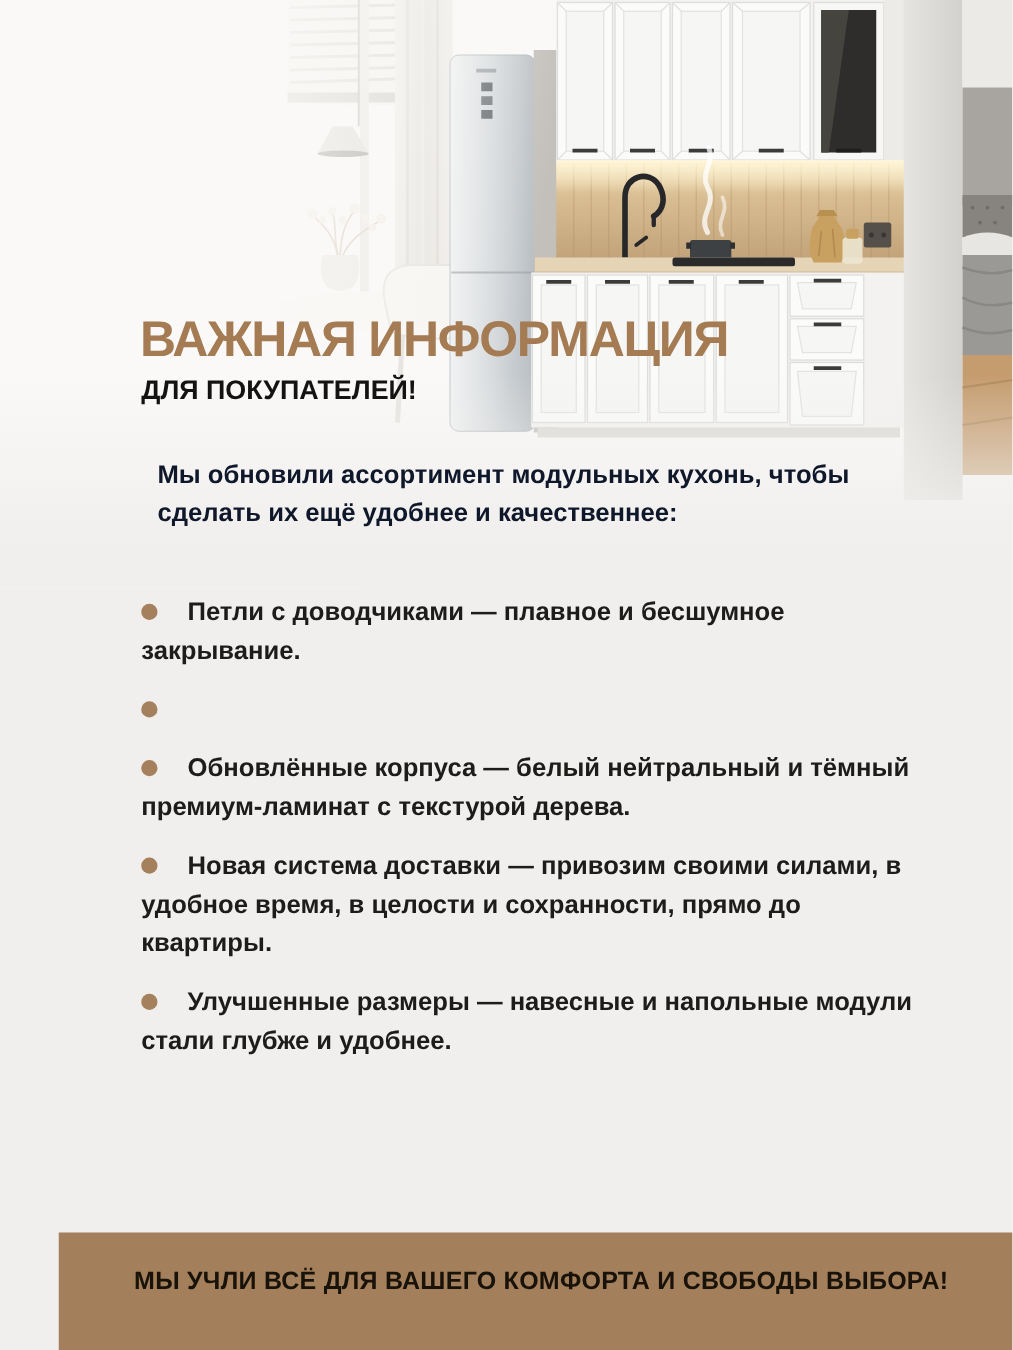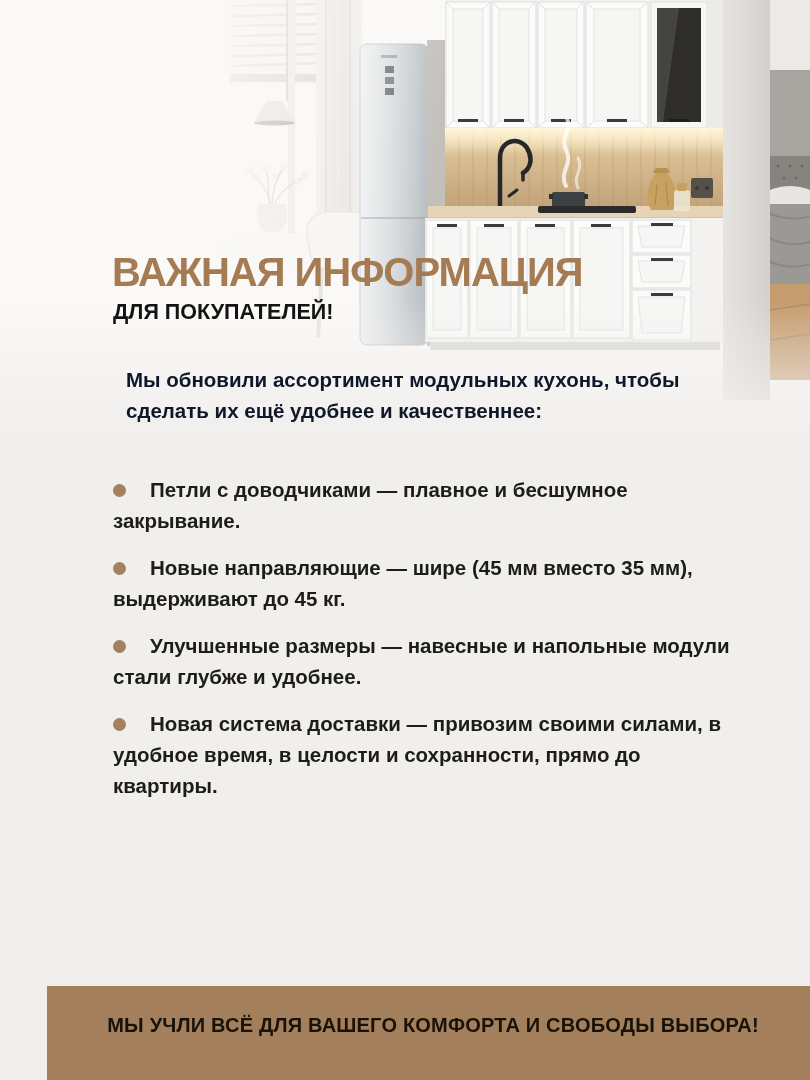--- a/index.html
+++ b/index.html
@@ -385,26 +385,27 @@
 
   <h1 class="title">ВАЖНАЯ ИНФОРМАЦИЯ</h1>
   <div class="subtitle">ДЛЯ ПОКУПАТЕЛЕЙ!</div>
 
   <p class="intro">Мы обновили ассортимент модульных кухонь, чтобы
 сделать их ещё удобнее и качественнее:</p>
 
   <ul class="bullets">
     <li><span class="bullet-dot"></span><span class="bullet-text">Петли с доводчиками — плавное и бесшумное
 закрывание.</span></li>
-    <li><span class="bullet-dot"></span><span class="bullet-text">Новые направляющие — шире (45 мм вместо 35 мм),
-выдерживают до 45 кг.</span></li>
-    <li><span class="bullet-dot"></span><span class="bullet-text">Улучшенные размеры — навесные и напольные модули
-стали глубже и удобнее.</span></li>
+    <li><span class="bullet-dot"></span></li>
+    <li><span class="bullet-dot"></span><span class="bullet-text">Обновлённые корпуса — белый нейтральный и тёмный
+премиум-ламинат с текстурой дерева.</span></li>
     <li><span class="bullet-dot"></span><span class="bullet-text">Новая система доставки — привозим своими силами, в
 удобное время, в целости и сохранности, прямо до
 квартиры.</span></li>
+    <li><span class="bullet-dot"></span><span class="bullet-text">Улучшенные размеры — навесные и напольные модули
+стали глубже и удобнее.</span></li>
   </ul>
 
   <div class="banner">
     <span class="banner-text">МЫ УЧЛИ ВСЁ ДЛЯ ВАШЕГО КОМФОРТА И СВОБОДЫ ВЫБОРА!</span>
   </div>
 
 </div>
 
 </body></html>

